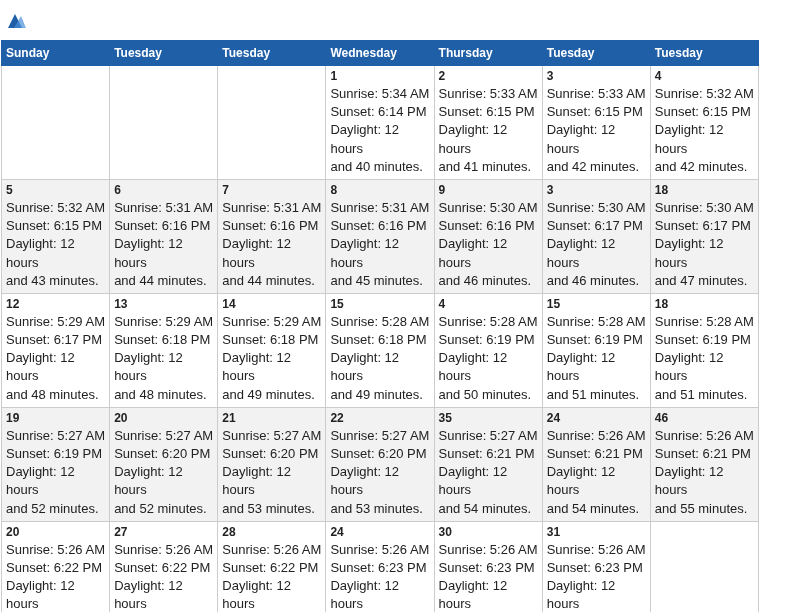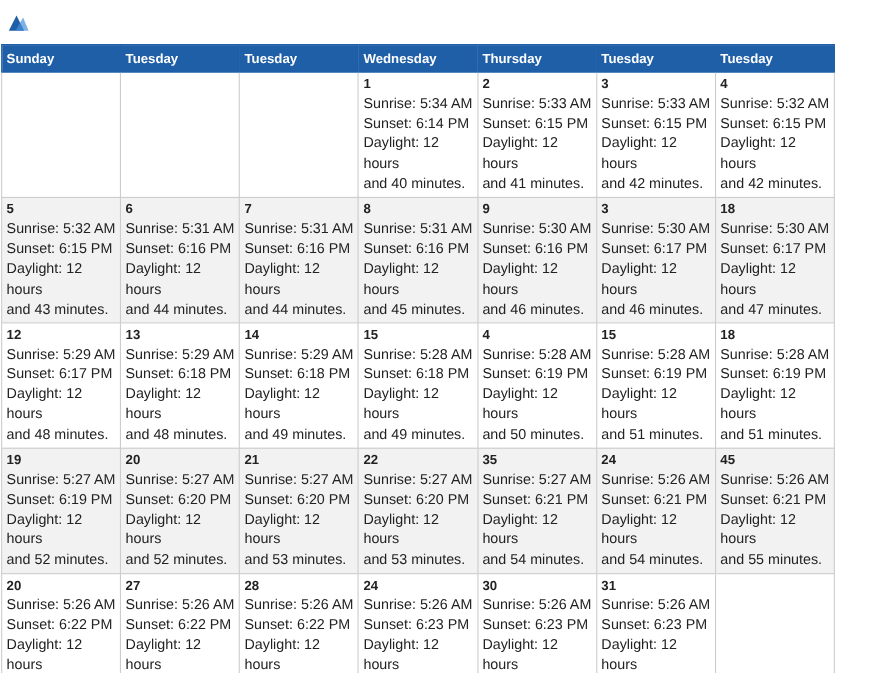--- a/index.html
+++ b/index.html
@@ -308,21 +308,21 @@
 and 54 minutes.</div>
           </td>
           <td>
             <span class="day-num">24</span>
             <div class="cell-info" style="white-space: pre-line;">Sunrise: 5:26 AM
 Sunset: 6:21 PM
 Daylight: 12 hours
 and 54 minutes.</div>
           </td>
           <td>
-            <span class="day-num">45</span>
+            <span class="day-num">46</span>
             <div class="cell-info" style="white-space: pre-line;">Sunrise: 5:26 AM
 Sunset: 6:21 PM
 Daylight: 12 hours
 and 55 minutes.</div>
           </td>
         </tr>
         <tr>
           <td>
             <span class="day-num">20</span>
             <div class="cell-info" style="white-space: pre-line;">Sunrise: 5:26 AM

